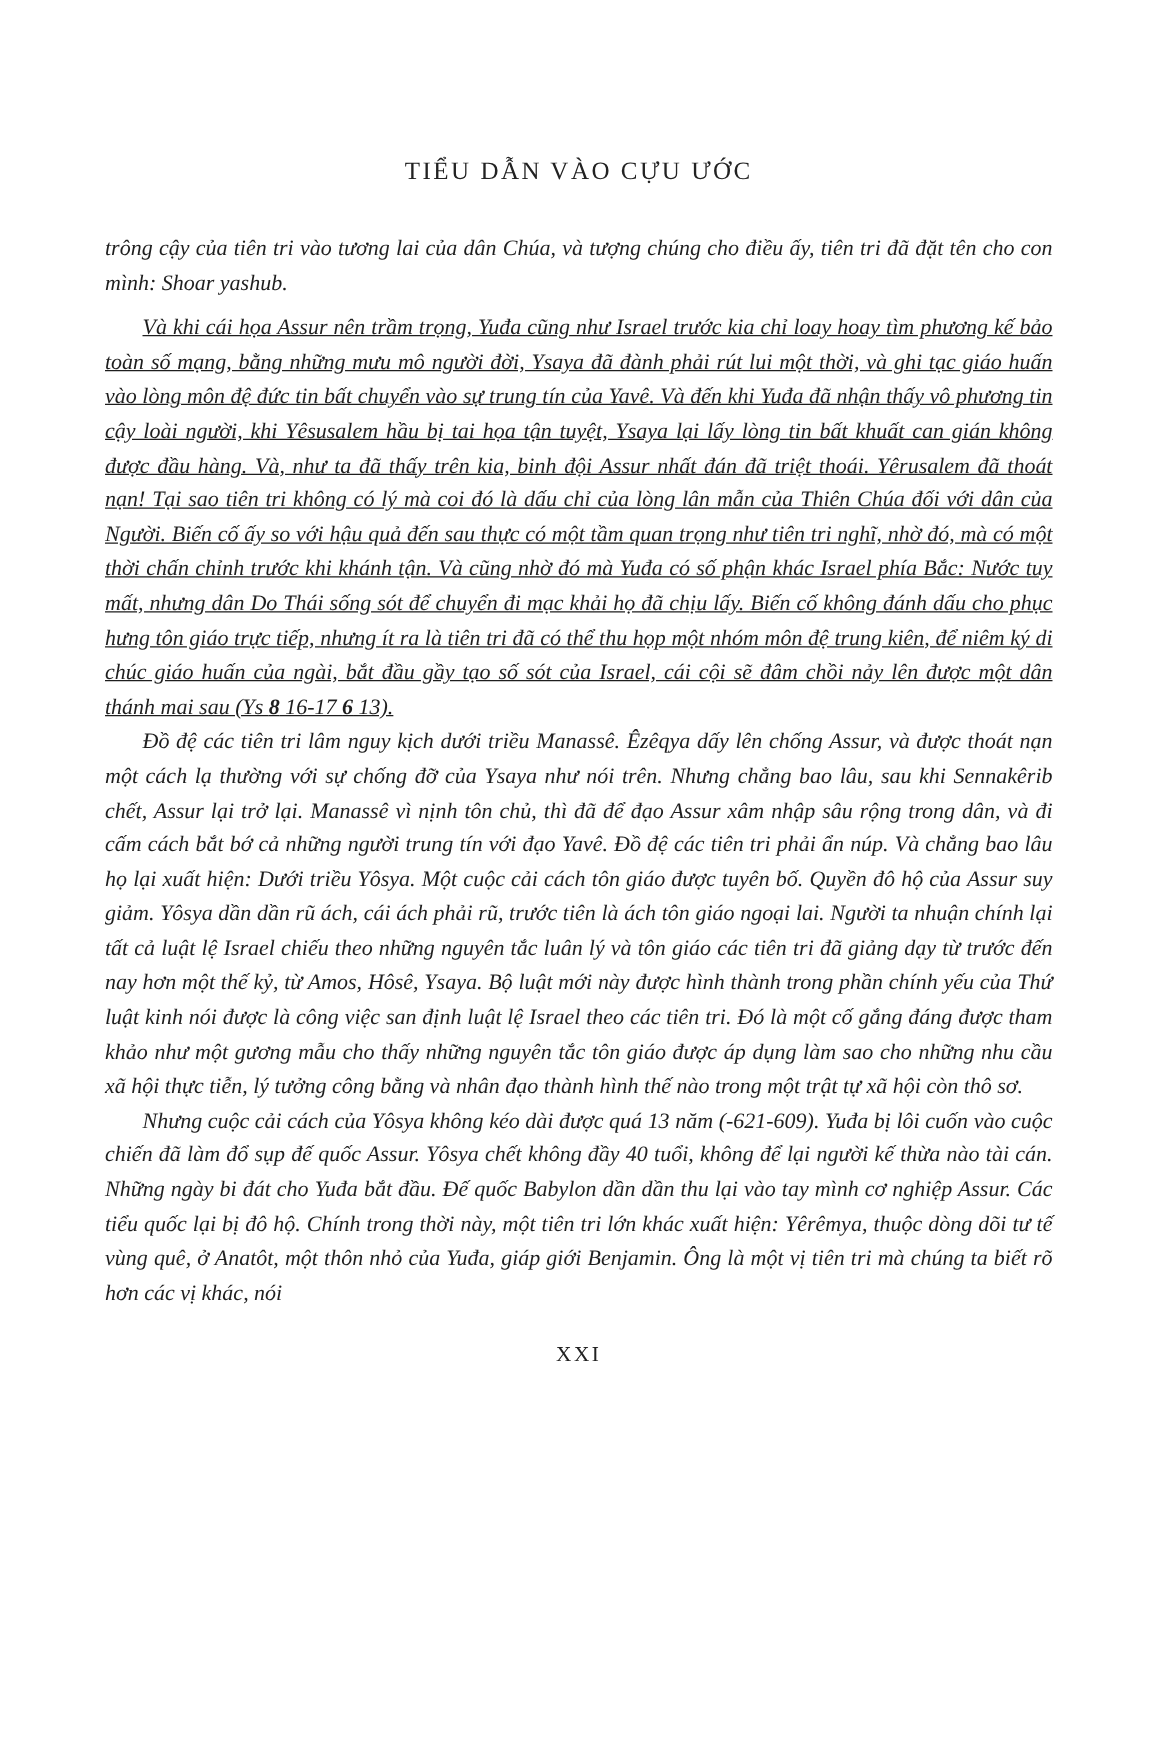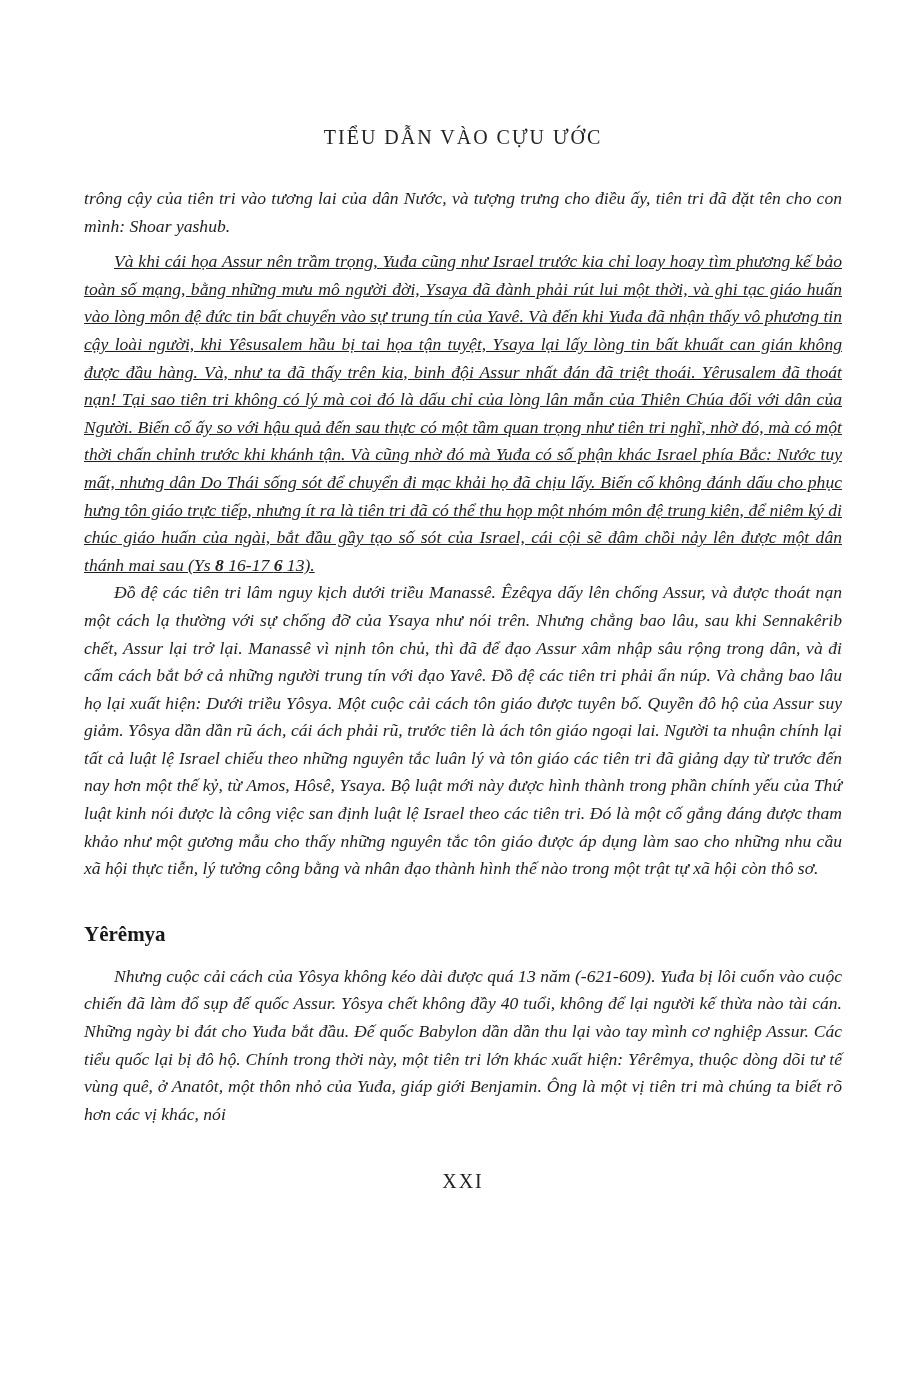--- a/index.html
+++ b/index.html
@@ -48,39 +48,38 @@
   .section-heading {
     font-style: normal;
     font-weight: bold;
     font-size: 21px;
     line-height: 26px;
     margin: 38px 0 16px 0;
     color: #171717;
   }
   .page-number {
     text-align: center;
-    font-size: 20px;
+    font-size: 17px;
     letter-spacing: 2px;
-    margin-top: 42px;
+    margin-top: 26px;
     color: #222222;
   }
 </style>
 </head>
 <body>
 
 <div class="page">
 
   <div class="running-head">TIỂU DẪN VÀO CỰU ƯỚC</div>
 
-  <p class="par">trông cậy của tiên tri vào tương lai của dân Nước, và tượng trưng cho điều ấy, tiên tri đã đặt tên cho con mình: Shoar yashub.</p>
+  <p class="par">trông cậy của tiên tri vào tương lai của dân Chúa, và tượng chúng cho điều ấy, tiên tri đã đặt tên cho con mình: Shoar yashub.</p>
 
   <p class="par indent follows"><span>Và khi cái họa Assur nên trầm trọng, Yuđa cũng như Israel trước kia chỉ loay hoay tìm phương kế bảo toàn số mạng, bằng những mưu mô người đời, Ysaya đã đành phải rút lui một thời, và ghi tạc giáo huấn vào lòng môn đệ đức tin bất chuyển vào sự trung tín của Yavê. Và đến khi Yuđa đã nhận thấy vô phương tin cậy loài người, khi Yêsusalem hầu bị tai họa tận tuyệt, Ysaya lại lấy lòng tin bất khuất can gián không được đầu hàng. Và, như ta đã thấy trên kia, binh đội Assur nhất đán đã triệt thoái. Yêrusalem đã thoát nạn! Tại sao tiên tri không có lý mà coi đó là dấu chỉ của lòng lân mẫn của Thiên Chúa đối với dân của Người. Biến cố ấy so với hậu quả đến sau thực có một tầm quan trọng như tiên tri nghĩ, nhờ đó, mà có một thời chấn chỉnh trước khi khánh tận. Và cũng nhờ đó mà Yuđa có số phận khác Israel phía Bắc: Nước tuy mất, nhưng dân Do Thái sống sót để chuyển đi mạc khải họ đã chịu lấy. Biến cố không đánh dấu cho phục hưng tôn giáo trực tiếp, nhưng ít ra là tiên tri đã có thể thu họp một nhóm môn đệ trung kiên, để niêm ký di chúc giáo huấn của ngài, bắt đầu gầy tạo số sót của Israel, cái cội sẽ đâm chồi nảy lên được một dân thánh mai sau (Ys </span><span class="ref-num">8</span><span> 16-17 </span><span class="ref-num">6</span><span> 13).</span></p>
 
 
   <p class="par indent">Đồ đệ các tiên tri lâm nguy kịch dưới triều Manassê. Êzêqya dấy lên chống Assur, và được thoát nạn một cách lạ thường với sự chống đỡ của Ysaya như nói trên. Nhưng chẳng bao lâu, sau khi Sennakêrib chết, Assur lại trở lại. Manassê vì nịnh tôn chủ, thì đã để đạo Assur xâm nhập sâu rộng trong dân, và đi cấm cách bắt bớ cả những người trung tín với đạo Yavê. Đồ đệ các tiên tri phải ẩn núp. Và chẳng bao lâu họ lại xuất hiện: Dưới triều Yôsya. Một cuộc cải cách tôn giáo được tuyên bố. Quyền đô hộ của Assur suy giảm. Yôsya dần dần rũ ách, cái ách phải rũ, trước tiên là ách tôn giáo ngoại lai. Người ta nhuận chính lại tất cả luật lệ Israel chiếu theo những nguyên tắc luân lý và tôn giáo các tiên tri đã giảng dạy từ trước đến nay hơn một thế kỷ, từ Amos, Hôsê, Ysaya. Bộ luật mới này được hình thành trong phần chính yếu của Thứ luật kinh nói được là công việc san định luật lệ Israel theo các tiên tri. Đó là một cố gắng đáng được tham khảo như một gương mẫu cho thấy những nguyên tắc tôn giáo được áp dụng làm sao cho những nhu cầu xã hội thực tiễn, lý tưởng công bằng và nhân đạo thành hình thế nào trong một trật tự xã hội còn thô sơ.</p>
 
-  <h2 class="section-heading">Yêrêmya</h2>
 
   <p class="par indent">Nhưng cuộc cải cách của Yôsya không kéo dài được quá 13 năm (-621-609). Yuđa bị lôi cuốn vào cuộc chiến đã làm đổ sụp đế quốc Assur. Yôsya chết không đầy 40 tuổi, không để lại người kế thừa nào tài cán. Những ngày bi đát cho Yuđa bắt đầu. Đế quốc Babylon dần dần thu lại vào tay mình cơ nghiệp Assur. Các tiểu quốc lại bị đô hộ. Chính trong thời này, một tiên tri lớn khác xuất hiện: Yêrêmya, thuộc dòng dõi tư tế vùng quê, ở Anatôt, một thôn nhỏ của Yuđa, giáp giới Benjamin. Ông là một vị tiên tri mà chúng ta biết rõ hơn các vị khác, nói</p>
 
   <div class="page-number">XXI</div>
 
 </div>
 
 </body></html>

